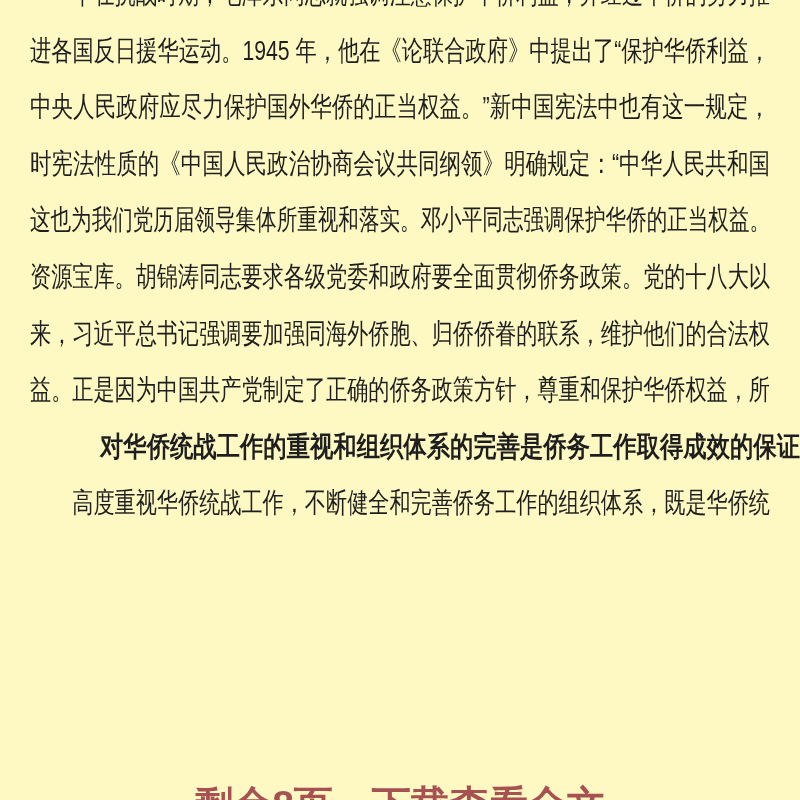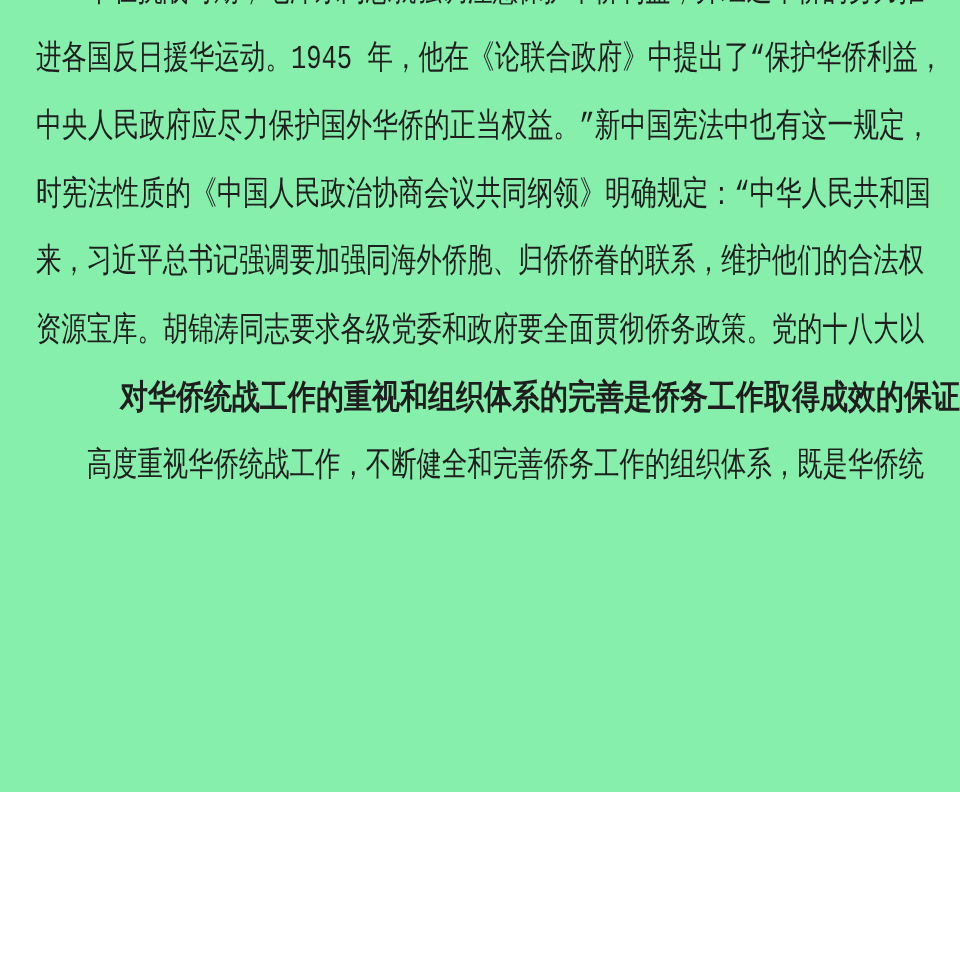--- a/index.html
+++ b/index.html
@@ -7,24 +7,23 @@
     padding: 0;
     width: 800px;
     height: 800px;
     overflow: hidden;
     background: #ffffff;
     font-family: "Liberation Sans", "DejaVu Sans", sans-serif;
   }
   .page {
     position: relative;
     width: 800px;
-    height: 660px;
-    background: #86efac;
+    height: 800px;
+    background: #fef9c3;
     overflow: hidden;
-    font-family: Liberation Mono, monospace;
   }
   .text-block {
     position: absolute;
     left: 30px;
     top: -34px;
     width: 740px;
     font-size: 28px;
     color: #1e1e1e;
   }
   .line {
@@ -63,21 +62,23 @@
 </style>
 </head>
 <body style="background: rgb(255, 255, 255);">
 
 <div class="page">
   <div class="text-block" id="text-block" style="color: rgb(30, 30, 30);">
       <div class="line justify indent"><span class="fit" style="transform: scaleX(0.755102);">早在抗战时期，毛泽东同志就强调注意保护华侨利益，并经过华侨的努力推</span></div>
       <div class="line justify"><span class="fit" style="transform: scaleX(0.758658);">进各国反日援华运动。1945 年，他在《论联合政府》中提出了“保护华侨利益，</span></div>
       <div class="line justify"><span class="fit" style="transform: scaleX(0.769768);">中央人民政府应尽力保护国外华侨的正当权益。”新中国宪法中也有这一规定，</span></div>
       <div class="line justify"><span class="fit" style="transform: scaleX(0.769768);">时宪法性质的《中国人民政治协商会议共同纲领》明确规定：“中华人民共和国</span></div>
+      <div class="line justify"><span class="fit" style="transform: scaleX(0.734127);">这也为我们党历届领导集体所重视和落实。邓小平同志强调保护华侨的正当权益。</span></div>
+      <div class="line justify"><span class="fit" style="transform: scaleX(0.755102);">资源宝库。胡锦涛同志要求各级党委和政府要全面贯彻侨务政策。党的十八大以</span></div>
       <div class="line justify"><span class="fit" style="transform: scaleX(0.755102);">来，习近平总书记强调要加强同海外侨胞、归侨侨眷的联系，维护他们的合法权</span></div>
-      <div class="line justify"><span class="fit" style="transform: scaleX(0.755102);">资源宝库。胡锦涛同志要求各级党委和政府要全面贯彻侨务政策。党的十八大以</span></div>
+      <div class="line justify"><span class="fit" style="transform: scaleX(0.755102);">益。正是因为中国共产党制定了正确的侨务政策方针，尊重和保护华侨权益，所</span></div>
       <div class="line heading"><span class="fit" style="transform: scaleX(0.833333);">对华侨统战工作的重视和组织体系的完善是侨务工作取得成效的保证</span></div>
       <div class="line justify indent"><span class="fit" style="transform: scaleX(0.755102);">高度重视华侨统战工作，不断健全和完善侨务工作的组织体系，既是华侨统</span></div>
     </div>
   <div class="footer-line" id="footer-line" style="color: rgb(166, 82, 82);">
     <span class="fit">剩余8页，下载查看全文</span>
   </div>
 </div>
 
 </body></html>

